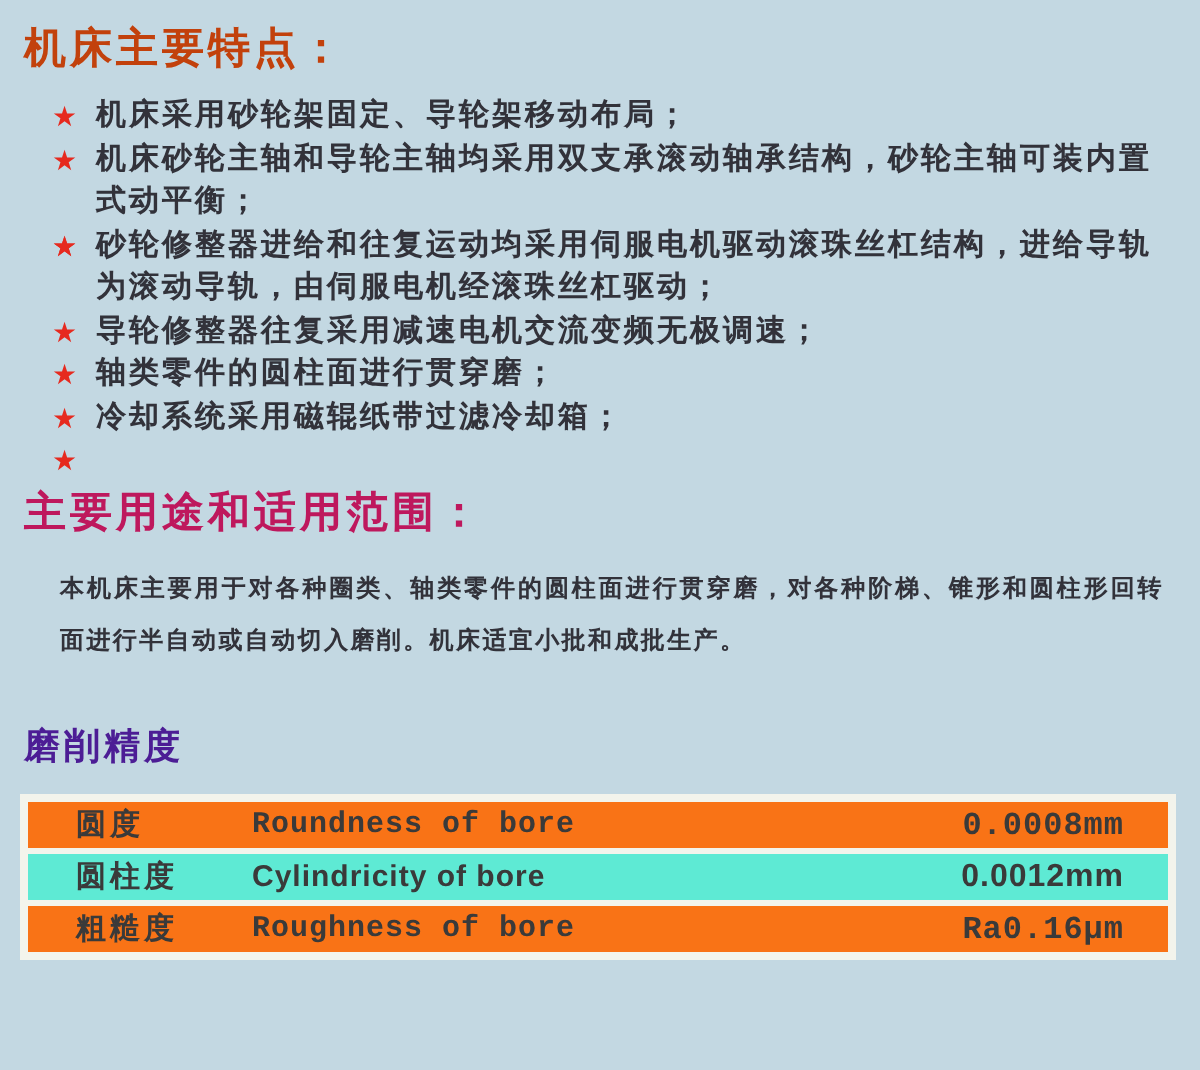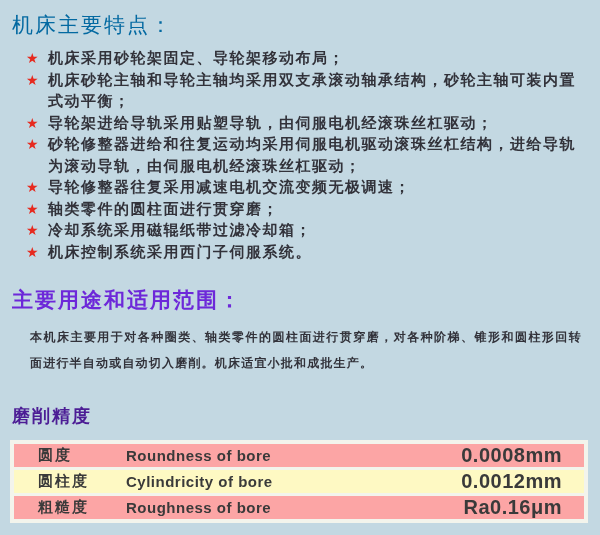--- a/index.html
+++ b/index.html
@@ -16,23 +16,23 @@
     width: 600px;
     height: 535px;
     box-sizing: border-box;
     padding: 12px 12px 0 12px;
     color: #32323a;
   }
   h1.sec-heading {
     margin: 0;
     font-size: 21px;
     line-height: 26px;
-    font-weight: normal;
+    font-weight: bold;
     letter-spacing: 2px;
-    color: #0369a1;
+    color: #c2410c;
   }
   ul.features {
     list-style: none;
     margin: 9px 0 0 0;
     padding: 0;
   }
   ul.features li {
     position: relative;
     padding-left: 36px;
     font-size: 15px;
@@ -48,21 +48,21 @@
     color: #e62a1f;
     font-size: 14px;
     letter-spacing: 0;
   }
   h2.sec-heading {
     margin: 25px 0 0 0;
     font-size: 21px;
     line-height: 26px;
     font-weight: bold;
     letter-spacing: 2px;
-    color: #6d28d9;
+    color: #be185d;
   }
   .usage-body {
     margin: 11px 0 0 18px;
     width: 552px;
     font-size: 12px;
     line-height: 26px;
     letter-spacing: 1.2px;
     font-weight: 600;
     color: #32323a;
     text-align: justify;
@@ -87,75 +87,73 @@
     display: flex;
     align-items: center;
     height: 23px;
     margin-bottom: 3px;
     font-size: 15px;
     letter-spacing: 0.5px;
     color: #3a3a3a;
     font-weight: 600;
   }
   .p-row:last-child { margin-bottom: 0; }
-  .p-row.green { background: #fca5a5; }
-  .p-row.pink  { background: #fef9c3; }
+  .p-row.green { background: #f97316; font-family: Liberation Mono, monospace; }
+  .p-row.pink  { background: #5eead4; }
   .p-cell-cn {
     width: 112px;
     box-sizing: border-box;
     padding-left: 24px;
     letter-spacing: 2px;
   }
   .p-cell-en { flex: 1; }
   .p-cell-val {
     box-sizing: border-box;
     padding-right: 22px;
     text-align: right;
-    font-size: 20px;
+    font-size: 16px;
   }
 </style>
 </head>
 <body>
 
 <div class="page">
 
   <h1 class="sec-heading">机床主要特点：</h1>
 
   <ul class="features">
       <li>
       <span class="star">★</span>
       <span>机床采用砂轮架固定、导轮架移动布局；</span>
     </li>
       <li>
       <span class="star">★</span>
       <span>机床砂轮主轴和导轮主轴均采用双支承滚动轴承结构，砂轮主轴可装内置式动平衡；</span>
     </li>
       <li>
       <span class="star">★</span>
-      <span>导轮架进给导轨采用贴塑导轨，由伺服电机经滚珠丝杠驱动；</span>
     </li>
       <li>
       <span class="star">★</span>
       <span>砂轮修整器进给和往复运动均采用伺服电机驱动滚珠丝杠结构，进给导轨为滚动导轨，由伺服电机经滚珠丝杠驱动；</span>
     </li>
       <li>
       <span class="star">★</span>
       <span>导轮修整器往复采用减速电机交流变频无极调速；</span>
     </li>
       <li>
       <span class="star">★</span>
       <span>轴类零件的圆柱面进行贯穿磨；</span>
     </li>
       <li>
       <span class="star">★</span>
       <span>冷却系统采用磁辊纸带过滤冷却箱；</span>
     </li>
       <li>
       <span class="star">★</span>
-      <span>机床控制系统采用西门子伺服系统。</span>
     </li>
     </ul>
 
   <h2 class="sec-heading">主要用途和适用范围：</h2>
 
   <p class="usage-body">本机床主要用于对各种圈类、轴类零件的圆柱面进行贯穿磨，对各种阶梯、锥形和圆柱形回转面进行半自动或自动切入磨削。机床适宜小批和成批生产。</p>
 
   <h3 class="sub-heading">磨削精度</h3>
 
   <div class="precision-table">

